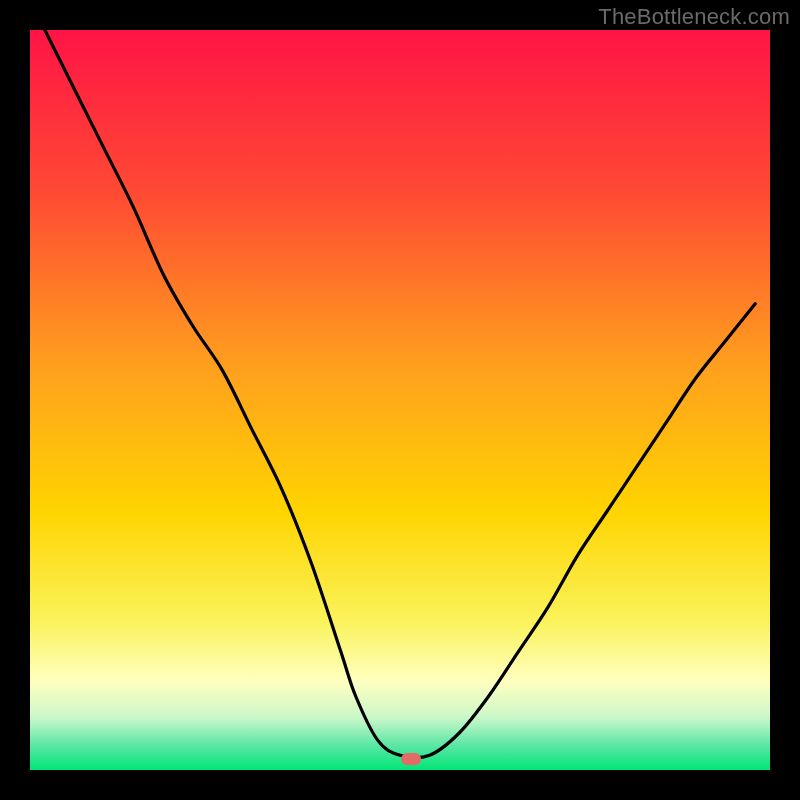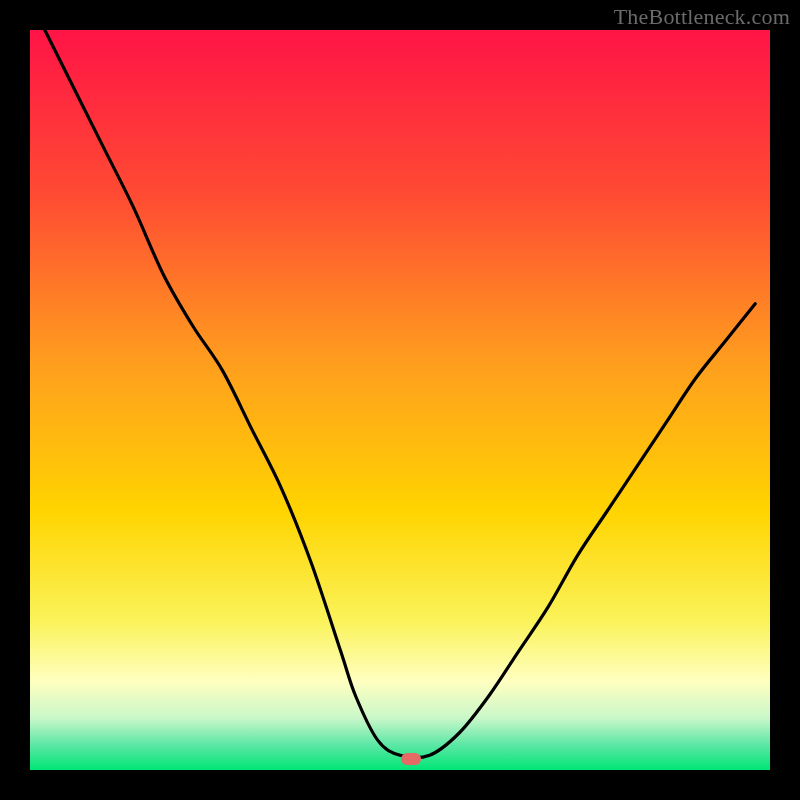--- a/index.html
+++ b/index.html
@@ -12,21 +12,21 @@
   }
   .chart-wrap {
     position: relative;
     width: 800px;
     height: 800px;
   }
   .watermark {
     position: absolute;
     top: 4px;
     right: 10px;
-    font-family: Liberation Serif, serif;
+    font-family: Liberation Sans, sans-serif;
     font-size: 22px;
     font-weight: 500;
     color: #6a6a6a;
     letter-spacing: 0.2px;
     user-select: none;
   }
   svg {
     display: block;
   }
 </style>

